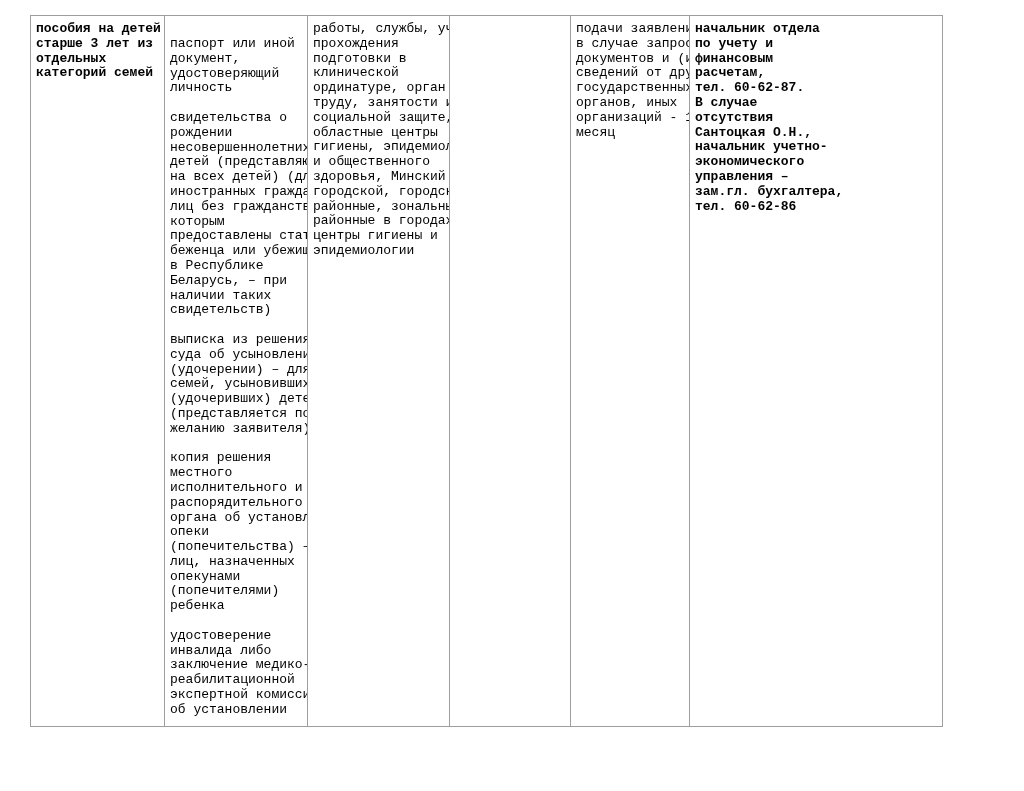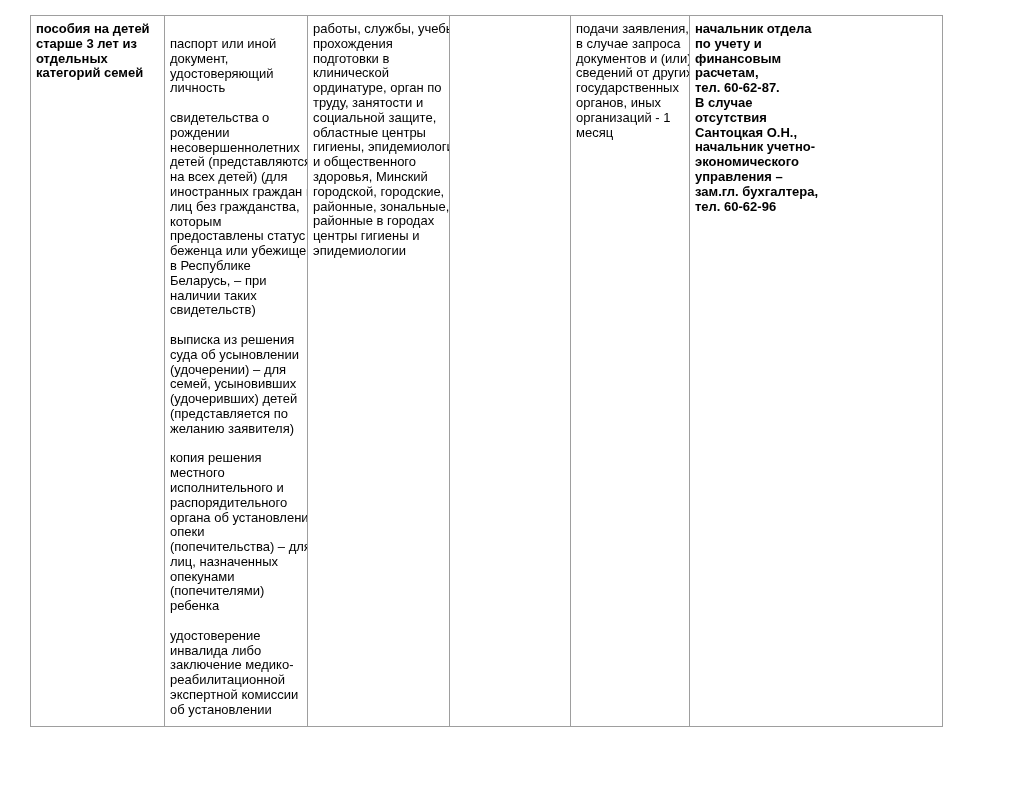--- a/index.html
+++ b/index.html
@@ -8,21 +8,21 @@
     background: #ffffff;
     width: 1024px;
     height: 791px;
     overflow: hidden;
   }
   .page {
     position: relative;
     width: 1024px;
     height: 791px;
     background: #ffffff;
-    font-family: Liberation Sans, sans-serif;
+    font-family: Liberation Mono, monospace;
     color: #000000;
   }
   .doc-table {
     position: absolute;
     left: 30px;
     top: 15px;
     width: 913px;
     height: 712px;
     box-sizing: border-box;
     border: 1px solid #9e9e9e;
@@ -135,15 +135,15 @@
 финансовым
 расчетам,
 тел. 60-62-87.
 В случае
 отсутствия
 Сантоцкая О.Н.,
 начальник учетно-
 экономического
 управления –
 зам.гл. бухгалтера,
-тел. 60-62-96</div>
+тел. 60-62-86</div>
   </div>
 </div>
 
 </body></html>

